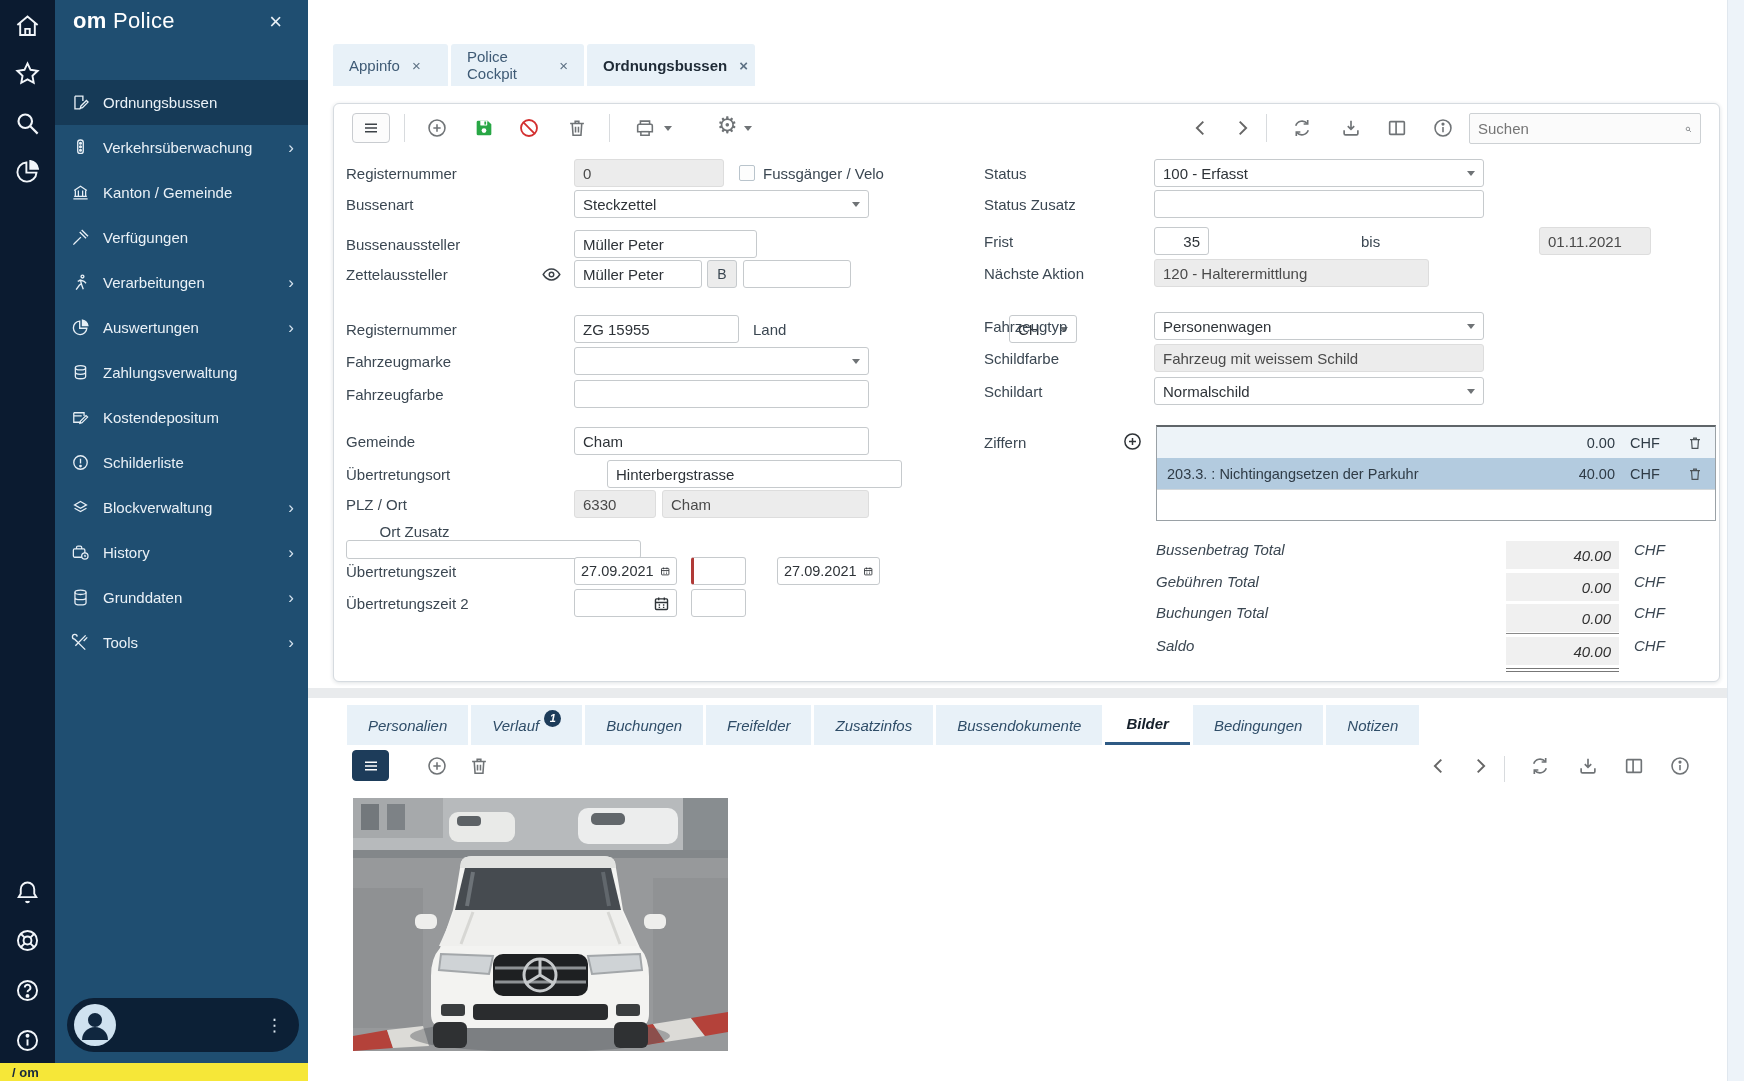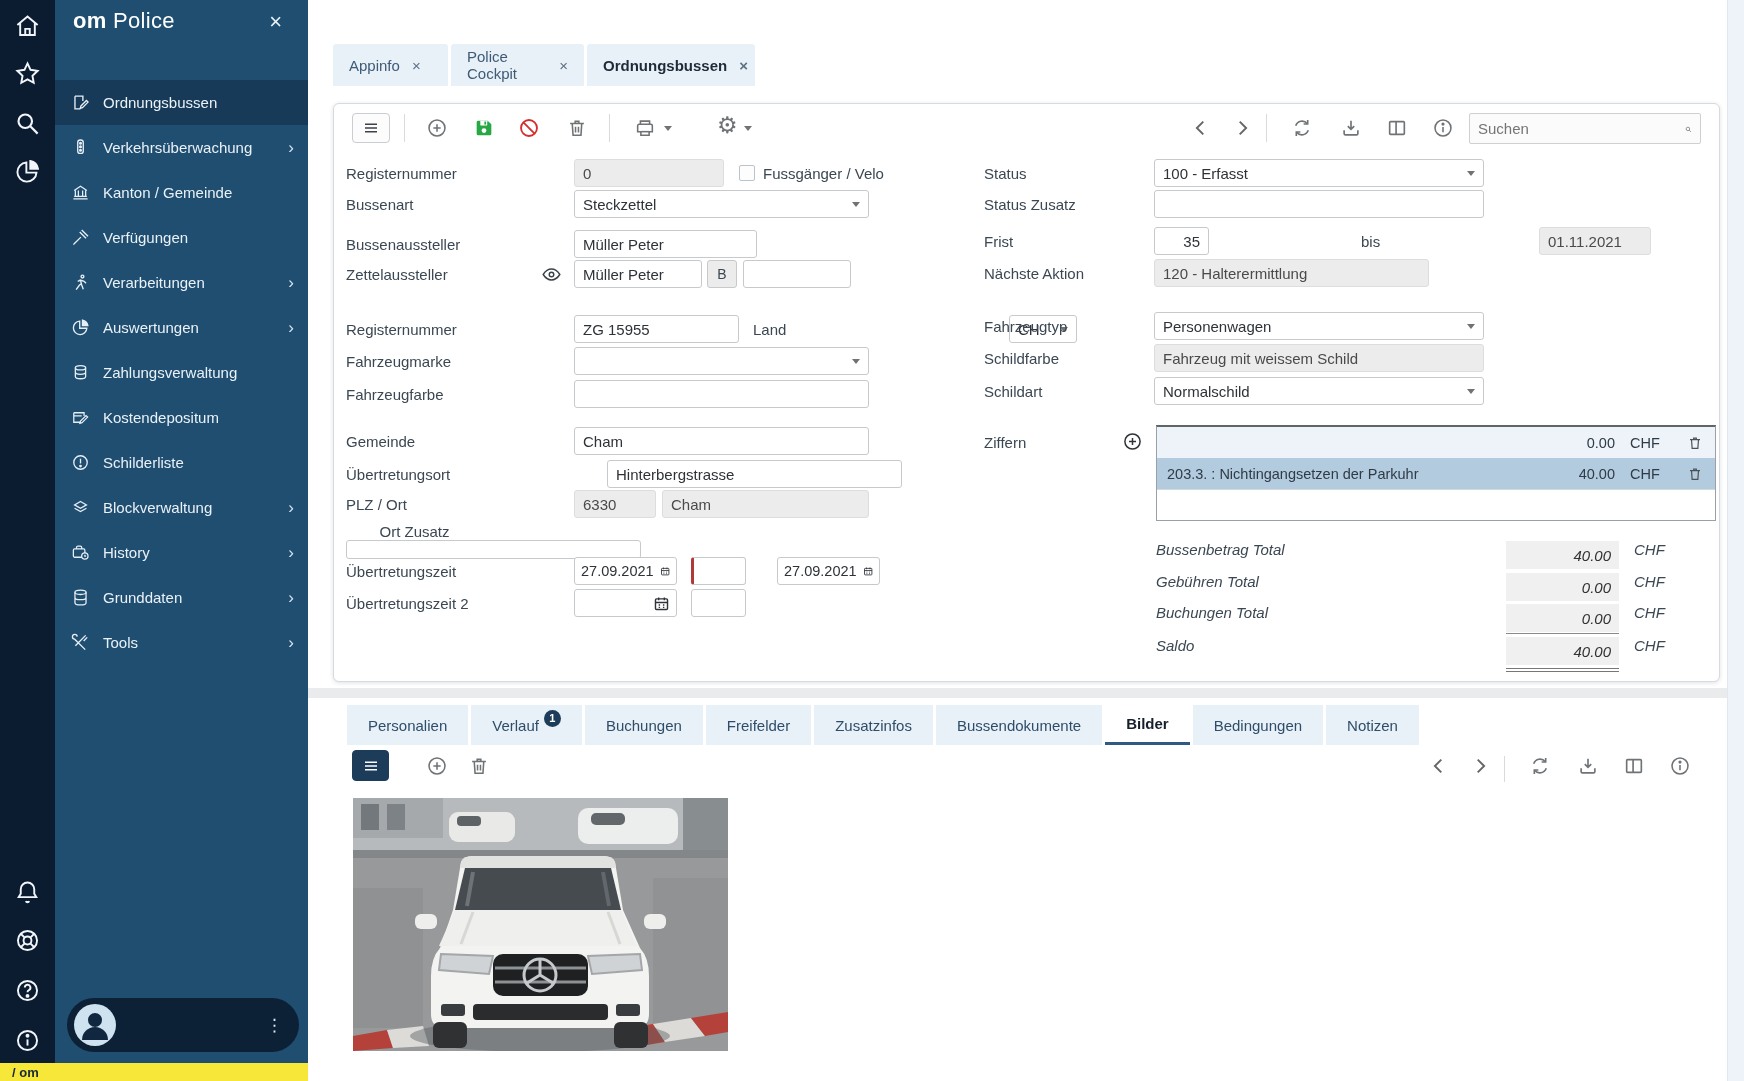--- a/index.html
+++ b/index.html
@@ -91,21 +91,21 @@
   .trow { position:absolute; height:28px; display:flex; align-items:flex-start;font-style:italic; }
   .trow .tlabel { font-size:15px; color:#3b4752; }
   .tbox { position:absolute; left:350px; width:113px; height:28px; background:#f0f0f0; font-size:15px; color:#333;
           display:flex; align-items:center; justify-content:flex-end; padding-right:8px; }
   .tcur { position:absolute; left:478px; font-size:15px; color:#3b4752; }
   #sumline { left:1172px; top:529px; width:113px; height:1px; background:#8a8a8a; }
   #dblline { left:1172px; top:564px; width:113px; height:4px; border-top:1px solid #777; border-bottom:1px solid #777; }
 
   
   #splitband { left:308px; top:688px; width:1436px; height:10px; background:#e9ebed; }
-  #subtabs { left:347px; top:705px; height:40px; display:flex; gap:3px; }
+  #subtabs { left:347px; top:705px; height:40px; display:flex; gap:3px;font-style:italic; }
   .subtab { height:40px; background:#e8f1f8; display:flex; align-items:center; padding:0 21px; font-size:15px;
             color:#2f4d68; cursor:pointer; position:relative; white-space:nowrap; }
   .subtab.active { background:#ffffff; color:#16202b; font-weight:bold; border-bottom:3px solid #2e5a84; }
   .badge { display:inline-block; min-width:17px; height:17px; border-radius:9px; background:#1d3c5a; color:#fff;
            font-size:11px; line-height:17px; text-align:center; margin-left:5px; transform:translateY(-7px); font-weight:bold; }
   .tb2-ic { position:absolute; width:22px; height:22px; color:#6f7376; cursor:pointer; }
   .tb2-ic svg { width:22px; height:22px; }
   #ham2 { left:352px; top:750px; width:37px; height:31px; background:#1d3c5a; border:1px solid #1d3c5a; color:#fff; }
   #photo { left:353px; top:798px; width:375px; height:253px; cursor:pointer; }
   #photo svg { width:375px; height:253px; display:block; }

